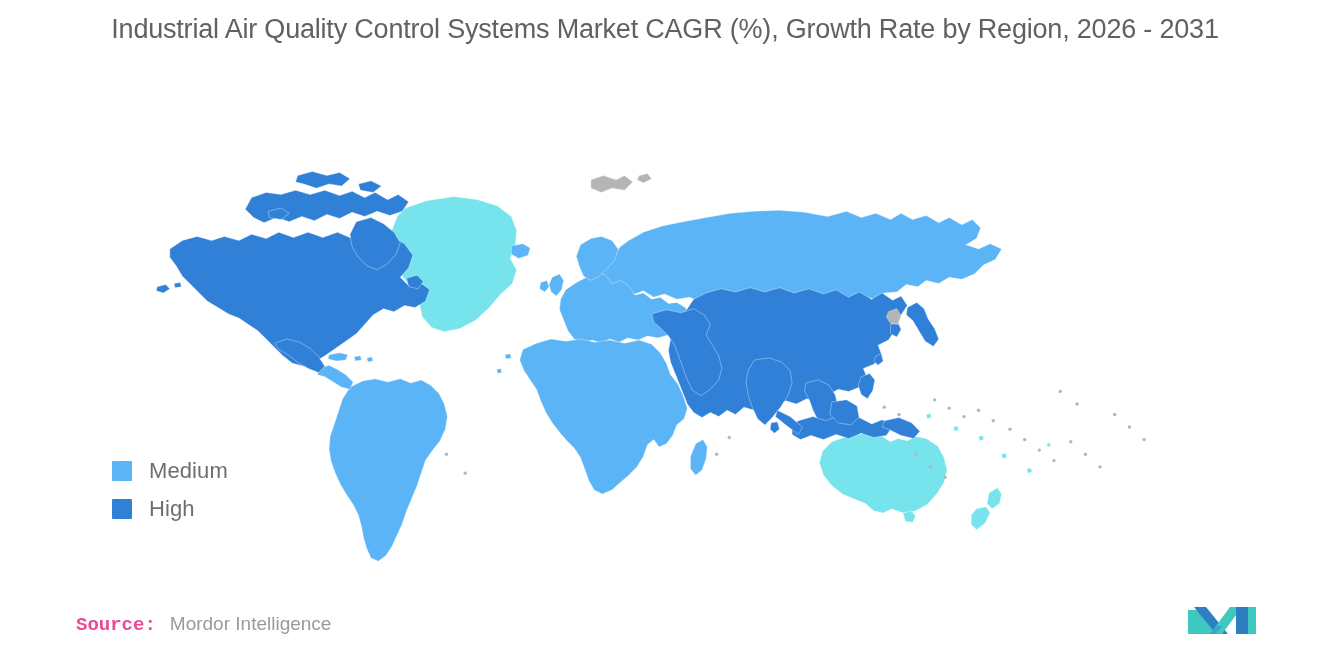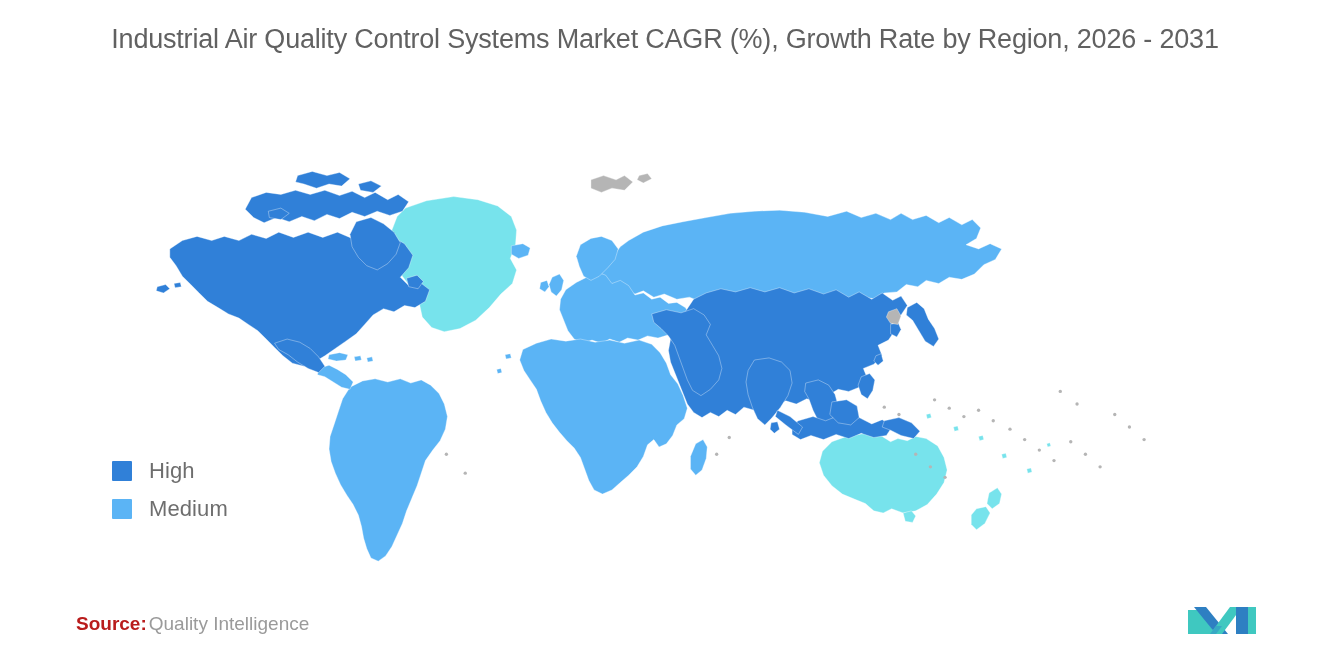--- a/index.html
+++ b/index.html
@@ -14,21 +14,21 @@
     position: relative;
     overflow: hidden;
     font-family: "Liberation Sans", sans-serif;
     -webkit-font-smoothing: antialiased;
   }
 
   
   #chart-title {
     position: absolute;
     left: 50px;
-    top: 18px;
+    top: 8px;
     width: 1230px;
     text-align: center;
     font-size: 27px;
     line-height: 43px;
     font-weight: 400;
     color: #616161;
     letter-spacing: -0.2px;
   }
 
   
@@ -82,22 +82,23 @@
   #source-line {
     position: absolute;
     left: 76px;
     top: 613px;
     font-size: 19px;
     color: #9a9a9a;
     white-space: nowrap;
   }
   #source-label {
     font-weight: 700;
-    color: #b91c1c;
-    margin-right: 2px;
+    color: #ec4899;
+    margin-right: 14px;
+    font-family: Liberation Mono, monospace;
   }
   #brand-logo {
     position: absolute;
     left: 1186px;
     top: 598px;
     width: 78px;
     height: 42px;
   }
 </style>
 </head>
@@ -222,31 +223,31 @@
       <circle cx="282" cy="300" r="1.6" fill="#b5b5b5"></circle>
       <circle cx="300" cy="318" r="1.6" fill="#b5b5b5"></circle>
       <circle cx="868" cy="240" r="1.6" fill="#b5b5b5"></circle>
       <circle cx="884" cy="252" r="1.6" fill="#b5b5b5"></circle>
     </g>
   </svg>
 </div>
 
 <div id="legend">
   <div class="legend-item">
+    <span class="legend-swatch" style="background:#5bb4f5"></span>
+    <span class="legend-label">Medium</span>
+  </div>
+  <div class="legend-item">
     <span class="legend-swatch" style="background:#3080d8"></span>
     <span class="legend-label">High</span>
   </div>
-  <div class="legend-item">
-    <span class="legend-swatch" style="background:#5bb4f5"></span>
-    <span class="legend-label">Medium</span>
-  </div>
 </div>
 
 <div id="source-line">
-  <span id="source-label">Source:</span><span id="source-name">Quality Intelligence</span>
+  <span id="source-label">Source:</span><span id="source-name">Mordor Intelligence</span>
 </div>
 
 <div id="brand-logo">
   <svg viewBox="0 0 78 42" width="78" height="42">
 
     <polygon fill="#3fc8c0" points="2,36 2,12 13,12 30,36 18,36"></polygon>
 
     <polygon fill="#2e7fc2" points="8,9 20,9 42,36 30,36"></polygon>
 
     <polygon fill="#3fc8c0" points="36,36 24,36 44,9 56,9"></polygon>

